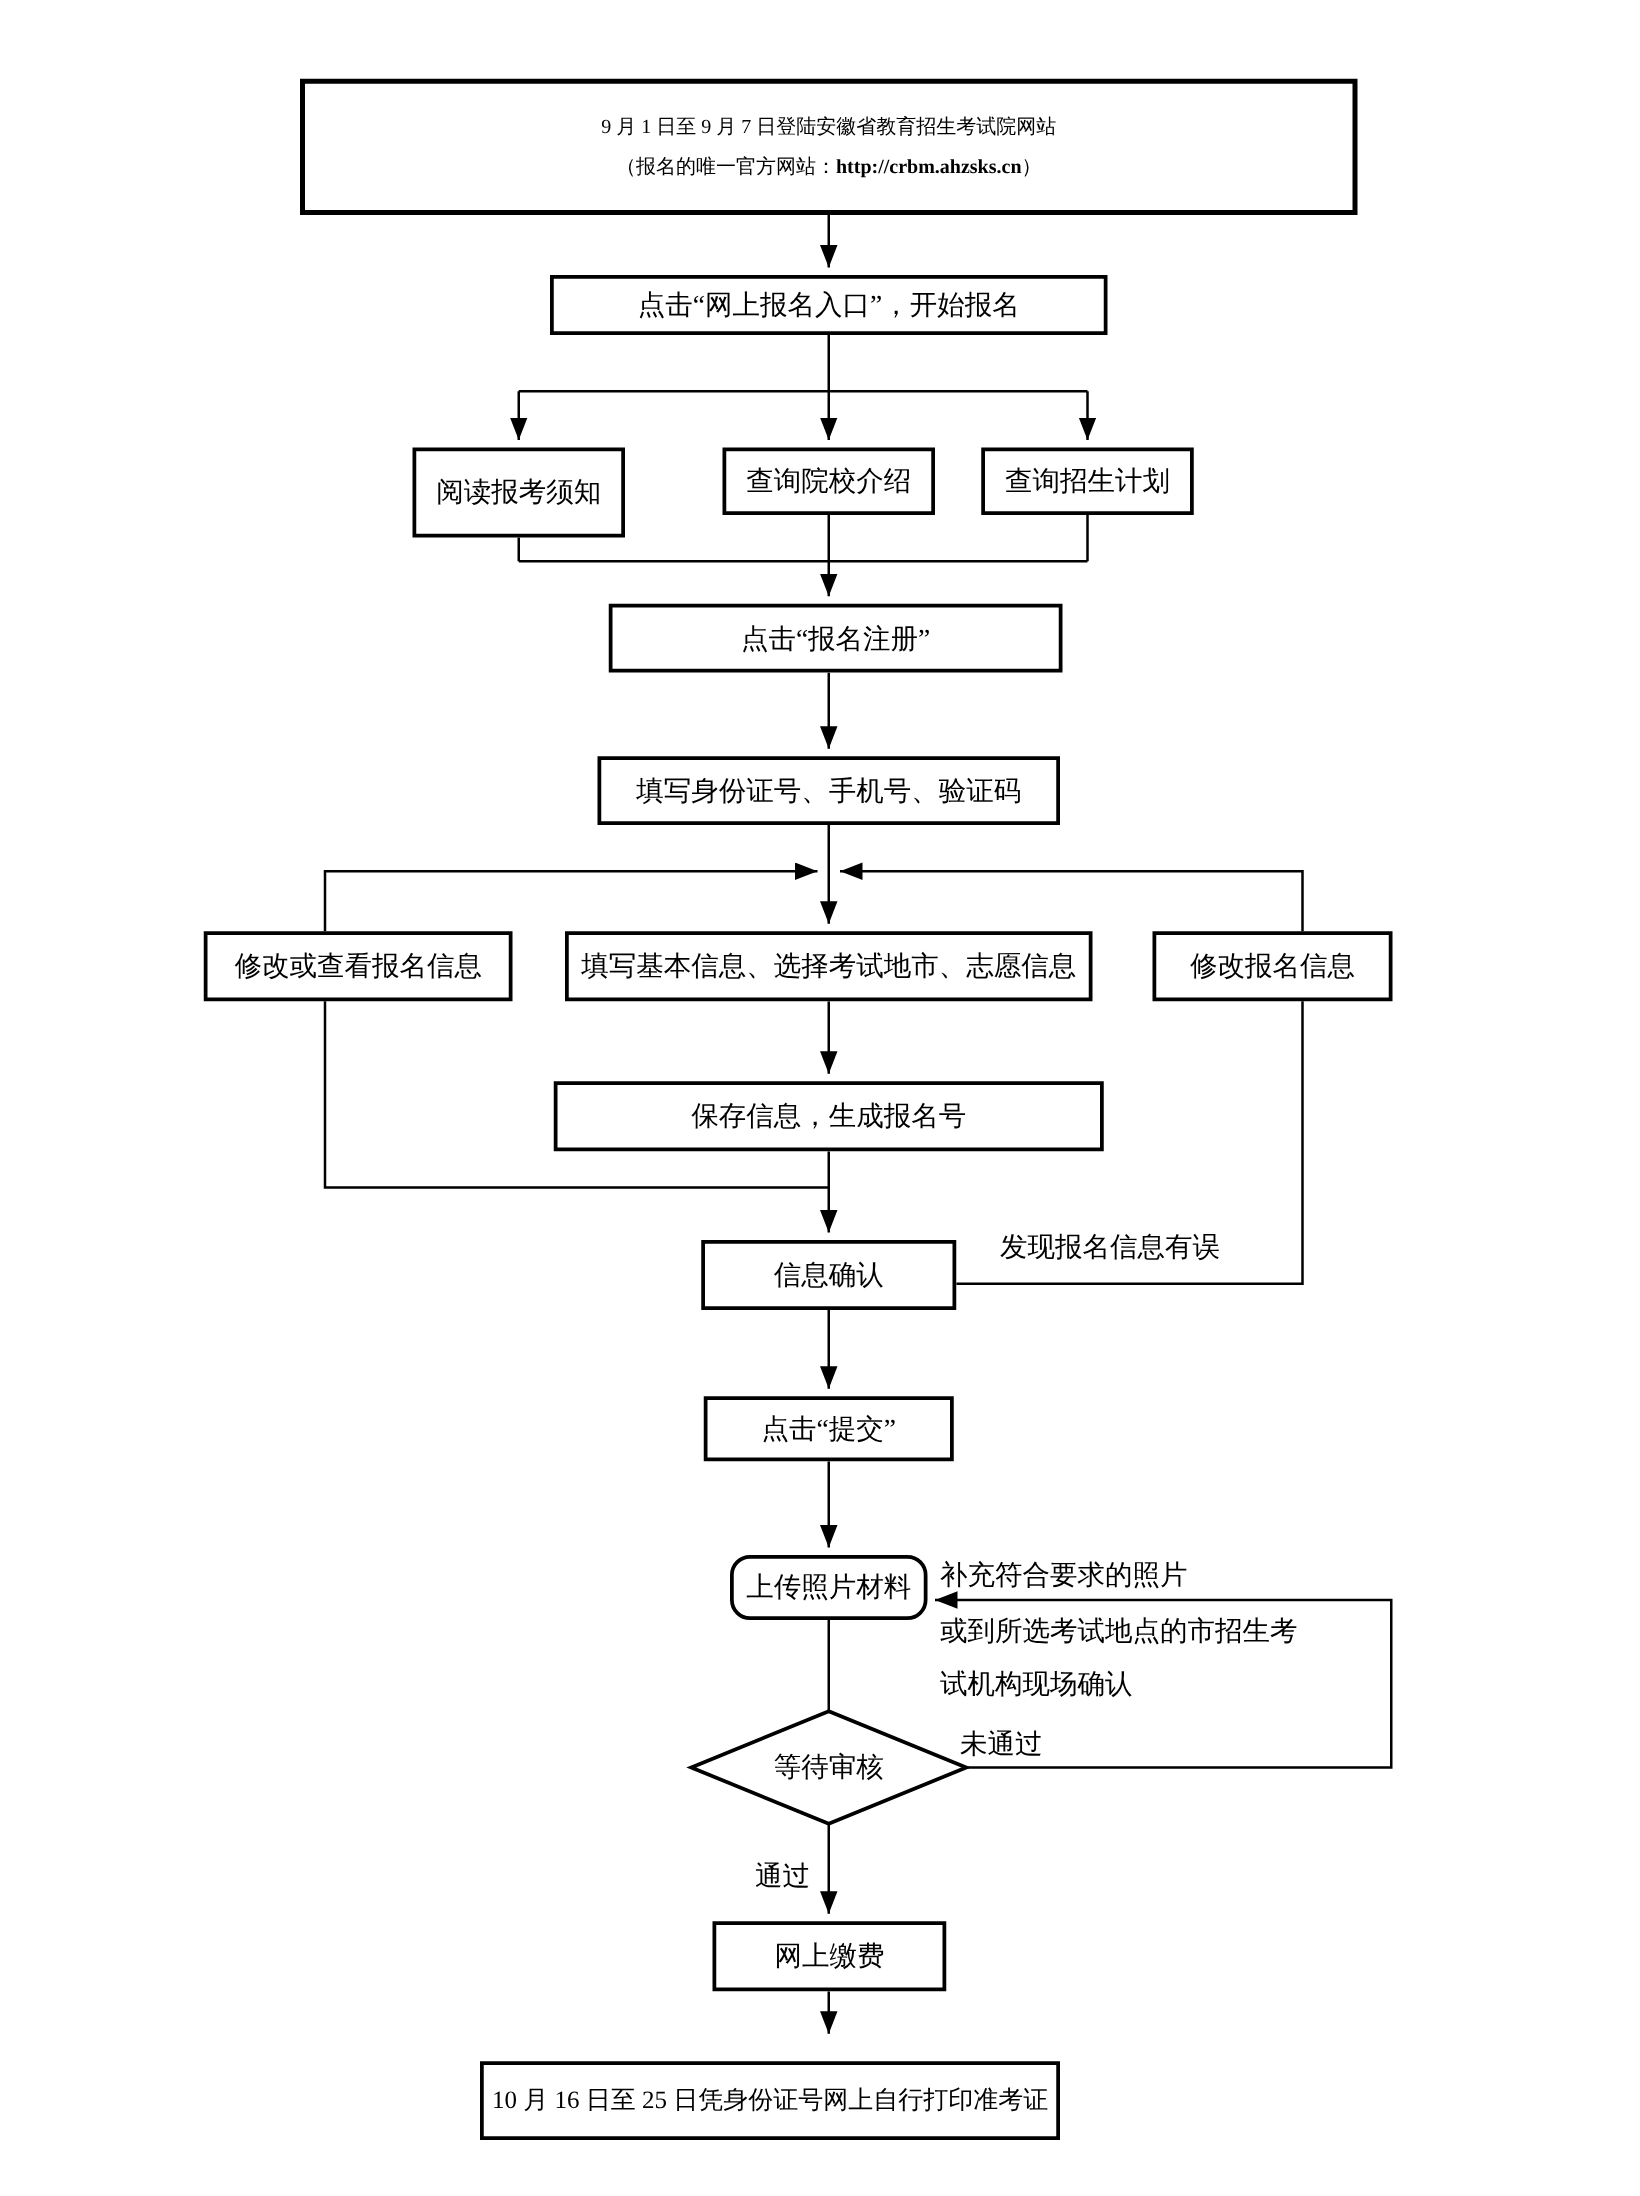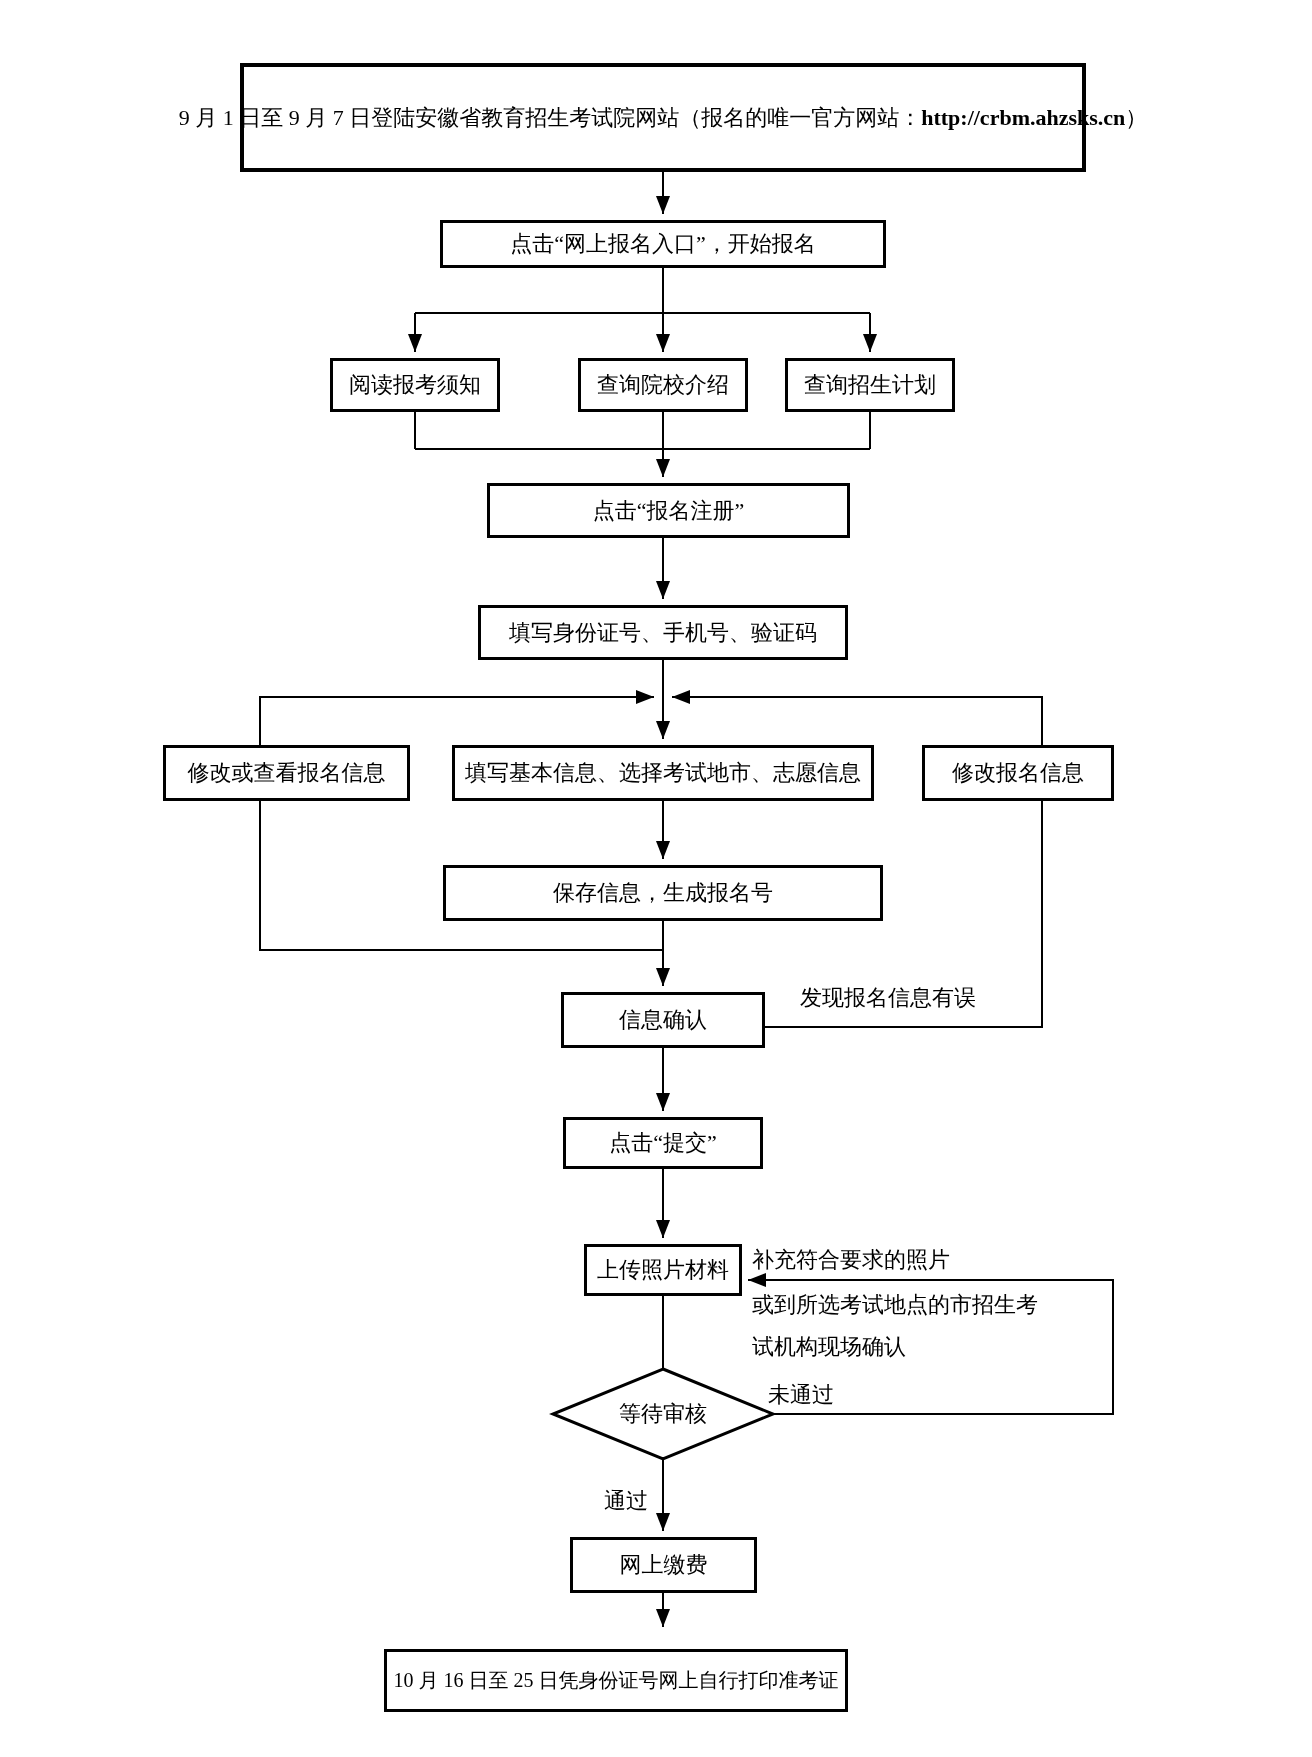--- a/index.html
+++ b/index.html
@@ -30,21 +30,21 @@
     font-size:22px;
     line-height:1.25;
     white-space:nowrap;
   }
   .lbl.right-align{text-align:right;}
   .diamond-label{
     position:absolute;
     display:flex;align-items:center;justify-content:center;
     font-size:22px;white-space:nowrap;
   }
-  .two-line{flex-direction:row;white-space:nowrap;font-size:22px;line-height:2.0;}
+  .two-line{flex-direction:column;white-space:nowrap;font-size:16px;line-height:2.0;}
   .url{font-weight:bold;}
   .small-text{font-size:20px;}
 </style>
 </head>
 <body>
 
 <div id="canvas">
 
   <svg id="wires" viewBox="0 0 1312 1757" xmlns="http://www.w3.org/2000/svg">
     <defs>
@@ -96,21 +96,21 @@
 
   <div class="box thick two-line" style="left:240px;top:63px;width:846px;height:109px;">
     <span>9 月 1 日至 9 月 7 日登陆安徽省教育招生考试院网站</span>
     <span>
       <span>（报名的唯一官方网站：</span><span class="url">http://crbm.ahzsks.cn</span><span>）</span>
     </span>
   </div>
 
   <div class="box" style="left:440px;top:220px;width:446px;height:48px;">点击“网上报名入口”，开始报名</div>
 
-  <div class="box" style="left:330px;top:358px;width:170px;height:54px;">阅读报考须知</div>
+  <div class="box" style="left:330px;top:358px;width:170px;height:72px;">阅读报考须知</div>
 
   <div class="box" style="left:578px;top:358px;width:170px;height:54px;">查询院校介绍</div>
 
   <div class="box" style="left:785px;top:358px;width:170px;height:54px;">查询招生计划</div>
 
   <div class="box" style="left:487px;top:483px;width:363px;height:55px;">点击“报名注册”</div>
 
   <div class="box" style="left:478px;top:605px;width:370px;height:55px;">填写身份证号、手机号、验证码</div>
 
   <div class="box" style="left:163px;top:745px;width:247px;height:56px;">修改或查看报名信息</div>
@@ -118,21 +118,21 @@
   <div class="box" style="left:452px;top:745px;width:422px;height:56px;">填写基本信息、选择考试地市、志愿信息</div>
 
   <div class="box" style="left:922px;top:745px;width:192px;height:56px;">修改报名信息</div>
 
   <div class="box" style="left:443px;top:865px;width:440px;height:56px;">保存信息，生成报名号</div>
 
   <div class="box" style="left:561px;top:992px;width:204px;height:56px;">信息确认</div>
 
   <div class="box" style="left:563px;top:1117px;width:200px;height:52px;">点击“提交”</div>
 
-  <div class="box" style="left:584px;top:1244px;width:158px;height:52px;">上传照片材料</div>
+  <div class="box" style="left:584px;top:1244px;width:158px;height:52px;border-radius:16px;">上传照片材料</div>
 
   <div class="diamond-label" style="left:593px;top:1392px;width:140px;height:44px;text-align:center;">等待审核</div>
 
   <div class="box" style="left:570px;top:1537px;width:187px;height:56px;">网上缴费</div>
 
   <div class="box small-text" style="left:384px;top:1633px;width:464px;height:63px;margin-top:16px;">10 月 16 日至 25 日凭身份证号网上自行打印准考证</div>
 
   <div class="lbl" style="left:800px;top:984px;">发现报名信息有误</div>
 
   <div class="lbl" style="left:752px;top:1246px;">补充符合要求的照片</div>

